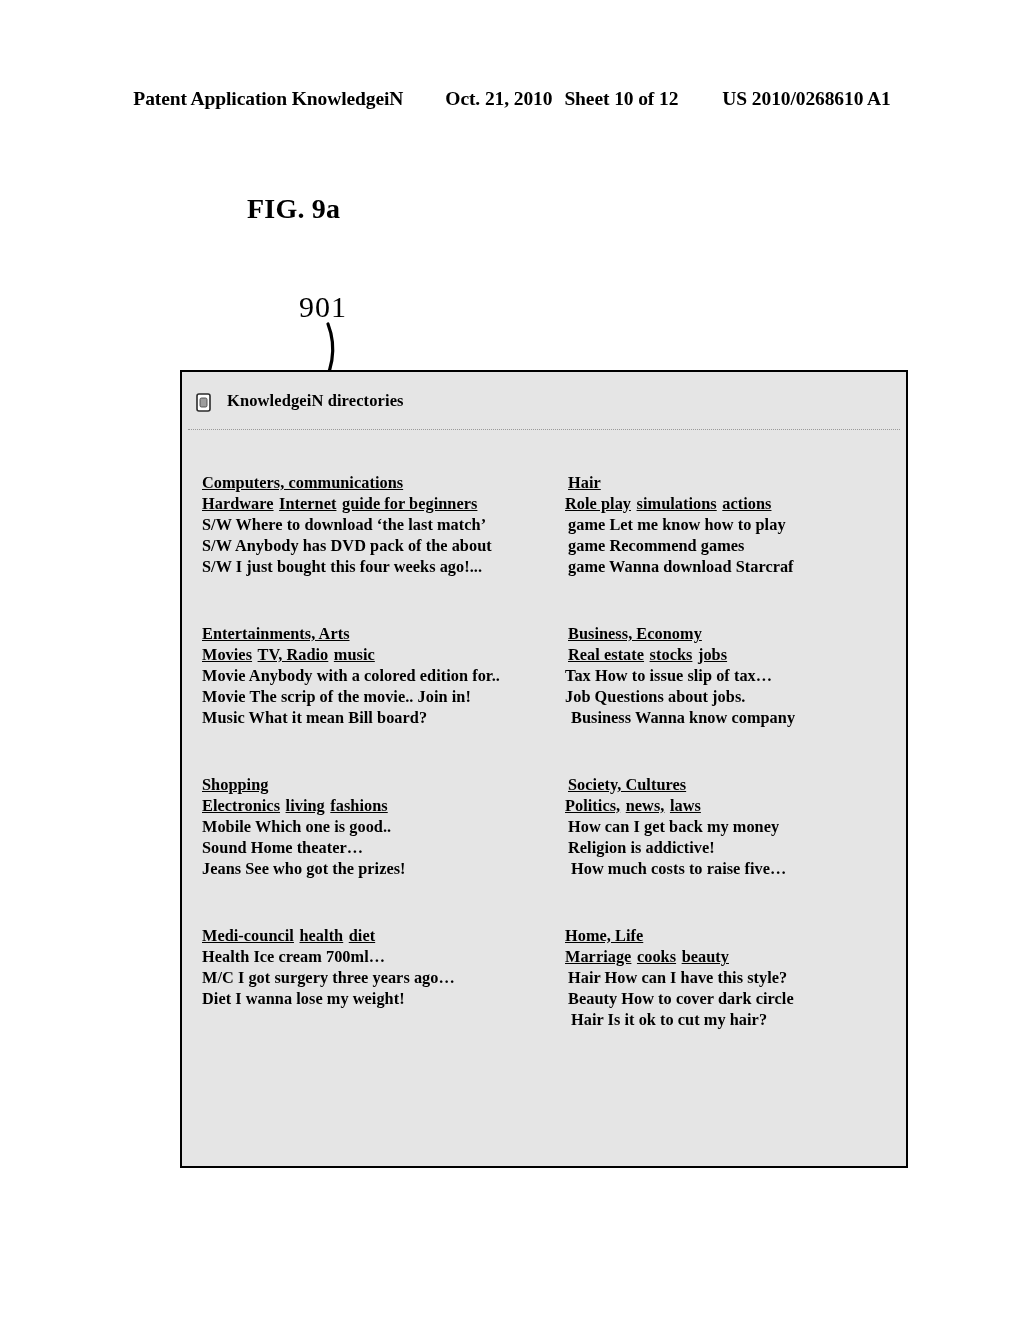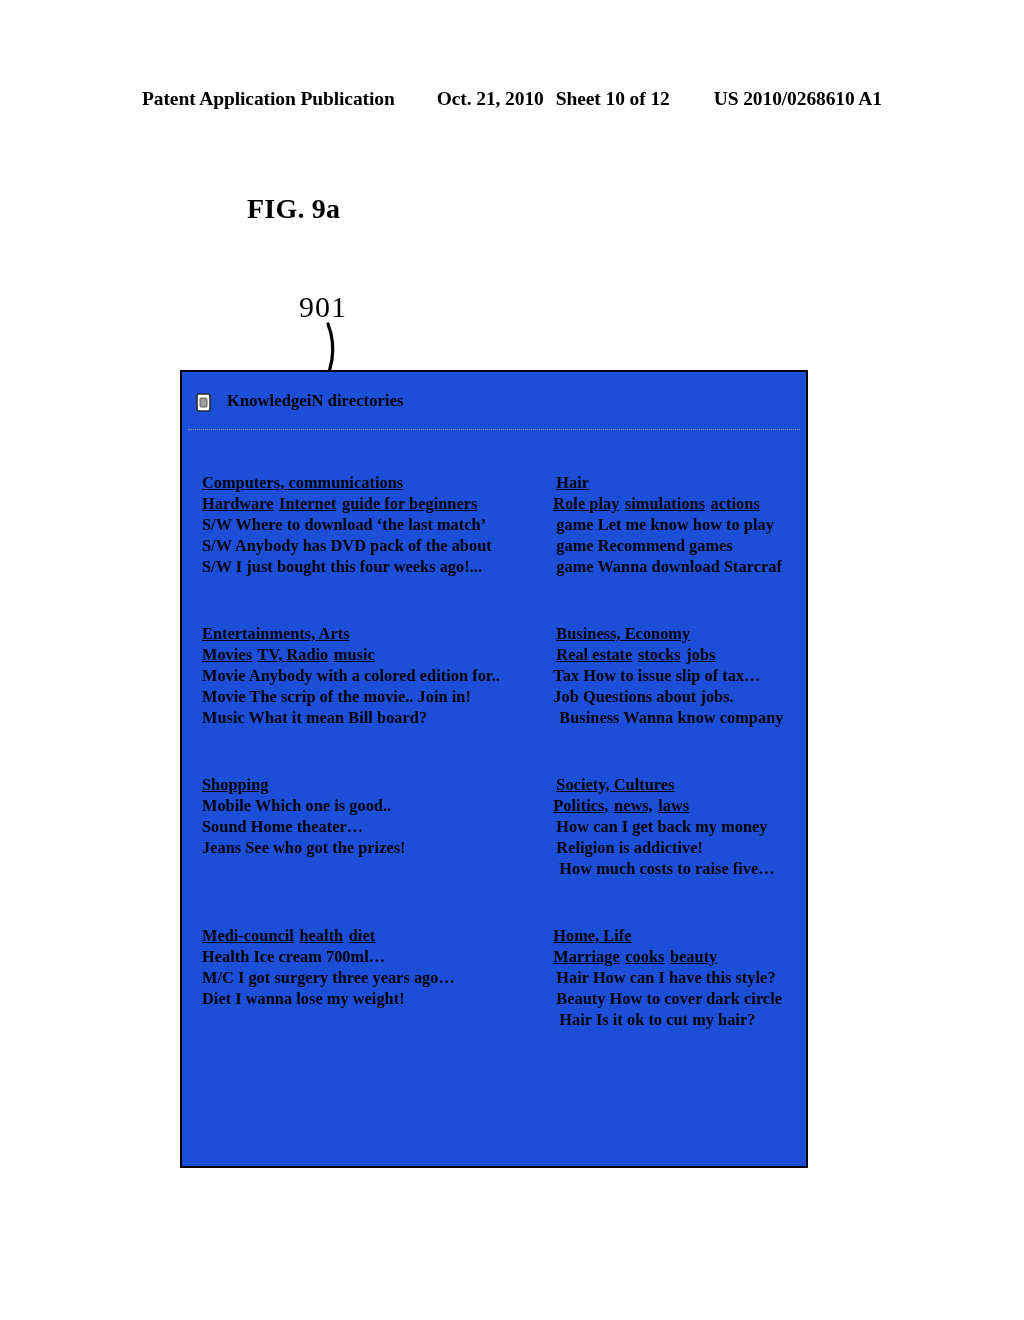--- a/index.html
+++ b/index.html
@@ -66,24 +66,24 @@
     width: 110px;
     height: 180px;
     pointer-events: none;
   }
 
   
   .ui-panel {
     position: absolute;
     left: 180px;
     top: 370px;
-    width: 628px;
+    width: 728px;
     height: 798px;
     border: 2px solid #000000;
-    background: #1d4ed8;
+    background: #e5e5e5;
     box-sizing: border-box;
   }
 
   .panel-titlebar {
     position: absolute;
     left: 0;
     top: 0;
     width: 100%;
     height: 58px;
     box-sizing: border-box;
@@ -162,21 +162,21 @@
   .dir-item { text-decoration: none; }
 
   
   .indent-1 { padding-left: 3px; }
   .indent-2 { padding-left: 6px; }
 </style>
 </head>
 <body>
 
 <div class="page-header">
-  <span class="hdr-pub">Patent Application Publication</span>
+  <span class="hdr-pub">Patent Application KnowledgeiN</span>
   <span class="hdr-date">Oct. 21, 2010</span>
   <span class="hdr-sheet">Sheet 10 of 12</span>
   <span class="hdr-serial">US 2010/0268610 A1</span>
 </div>
 
 <div class="fig-label">FIG. 9a</div>
 
 <div class="ref-num">901</div>
 
 <svg class="leader-line" viewBox="0 0 110 180" width="110" height="180" aria-hidden="true">
@@ -227,20 +227,21 @@
         <div class="dir-line dir-sub indent-1"><span class="seg">Real estate</span><span class="seg">stocks</span><span class="seg">jobs</span></div>
         <div class="dir-line dir-item">Tax How to issue slip of tax…</div>
         <div class="dir-line dir-item">Job Questions about jobs.</div>
         <div class="dir-line dir-item indent-2">Business Wanna know company</div>
       </div>
     </div>
 
     <div class="dir-row">
       <div class="dir-block col-left">
         <div class="dir-line"><span class="dir-category">Shopping</span></div>
+        <div class="dir-line dir-sub"><span class="seg">Electronics</span><span class="seg">living</span><span class="seg">fashions</span></div>
         <div class="dir-line dir-item">Mobile Which one is good..</div>
         <div class="dir-line dir-item">Sound Home theater…</div>
         <div class="dir-line dir-item">Jeans See who got the prizes!</div>
       </div>
       <div class="dir-block col-right">
         <div class="dir-line indent-1"><span class="dir-category">Society, Cultures</span></div>
         <div class="dir-line dir-sub"><span class="seg">Politics,</span><span class="seg">news,</span><span class="seg">laws</span></div>
         <div class="dir-line dir-item indent-1">How can I get back my money</div>
         <div class="dir-line dir-item indent-1">Religion is addictive!</div>
         <div class="dir-line dir-item indent-2">How much costs to raise five…</div>

